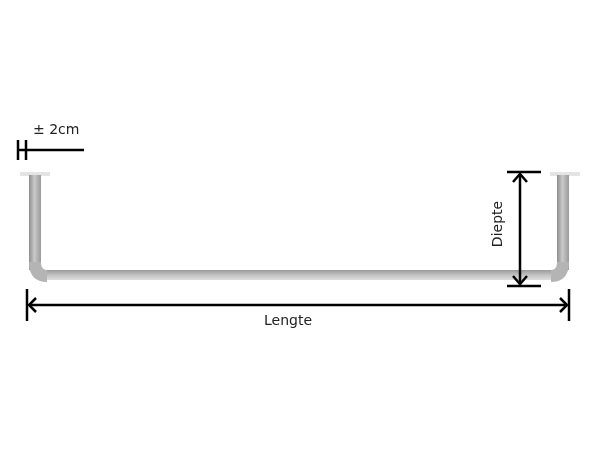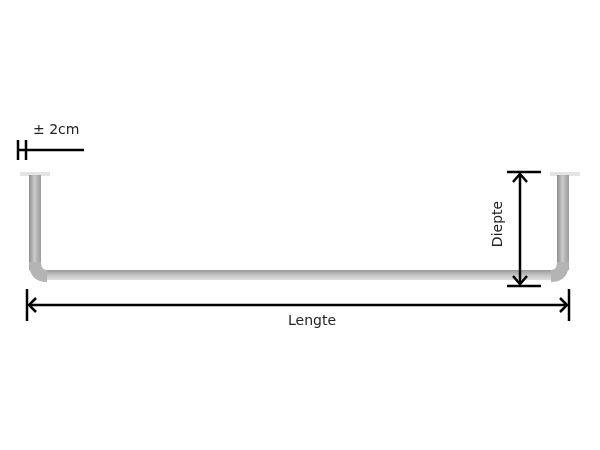--- a/index.html
+++ b/index.html
@@ -60,13 +60,13 @@
     <line x1="27" y1="289" x2="27" y2="321"></line>
     <line x1="569" y1="289" x2="569" y2="321"></line>
     <line x1="29" y1="305" x2="567" y2="305"></line>
     <polyline points="36,298 29,305 36,312"></polyline>
     <polyline points="560,298 567,305 560,312"></polyline>
   </g>
 </svg>
 
 <span class="lbl" style="left:33px; top:121px;">± 2cm</span>
 <span class="lbl" style="left:474px; top:216px; transform: rotate(-90deg); transform-origin: center;">Diepte</span>
-<span class="lbl" style="left:288px; top:312px;">Lengte</span>
+<span class="lbl" style="left:264px; top:312px;">Lengte</span>
 
 </body></html>

